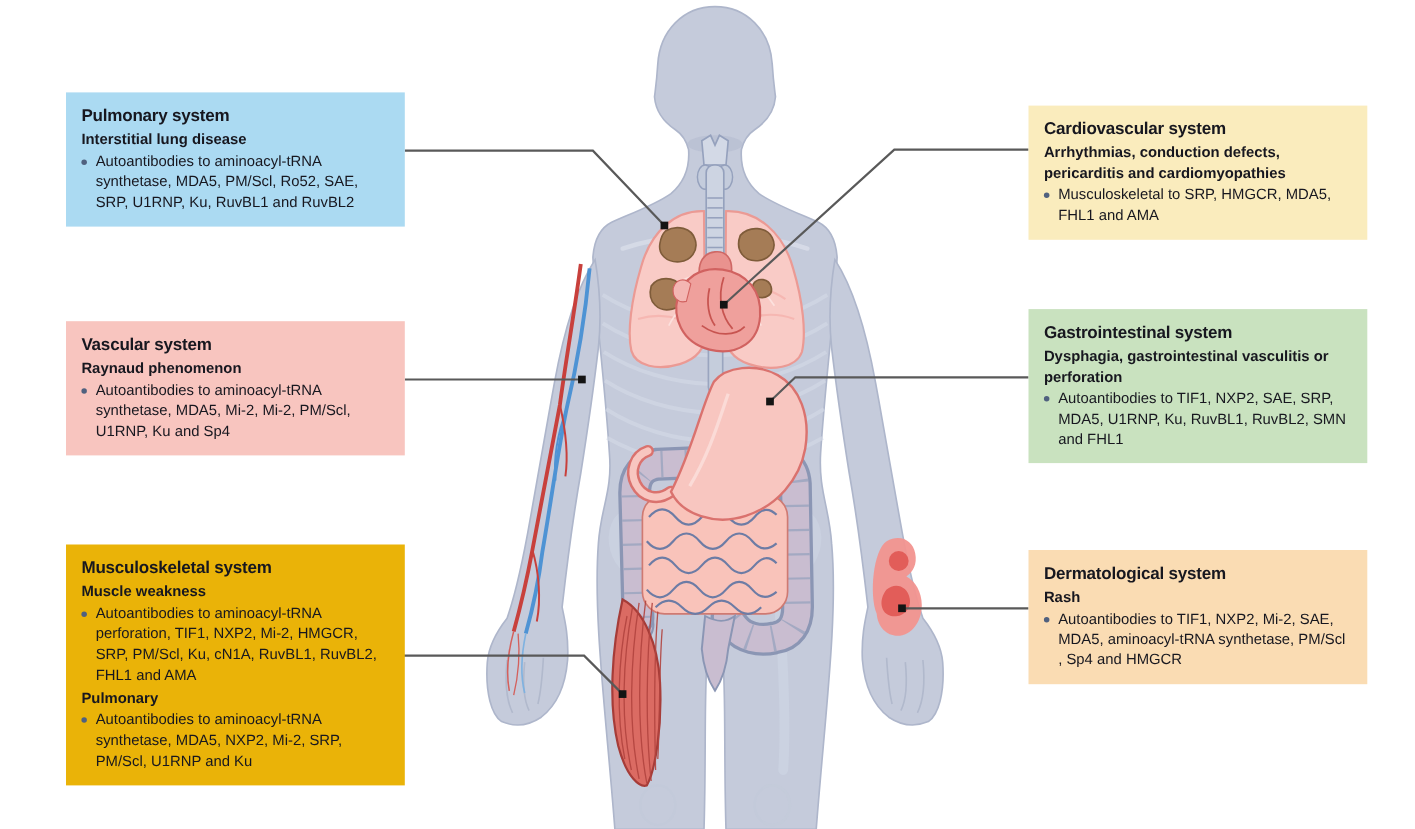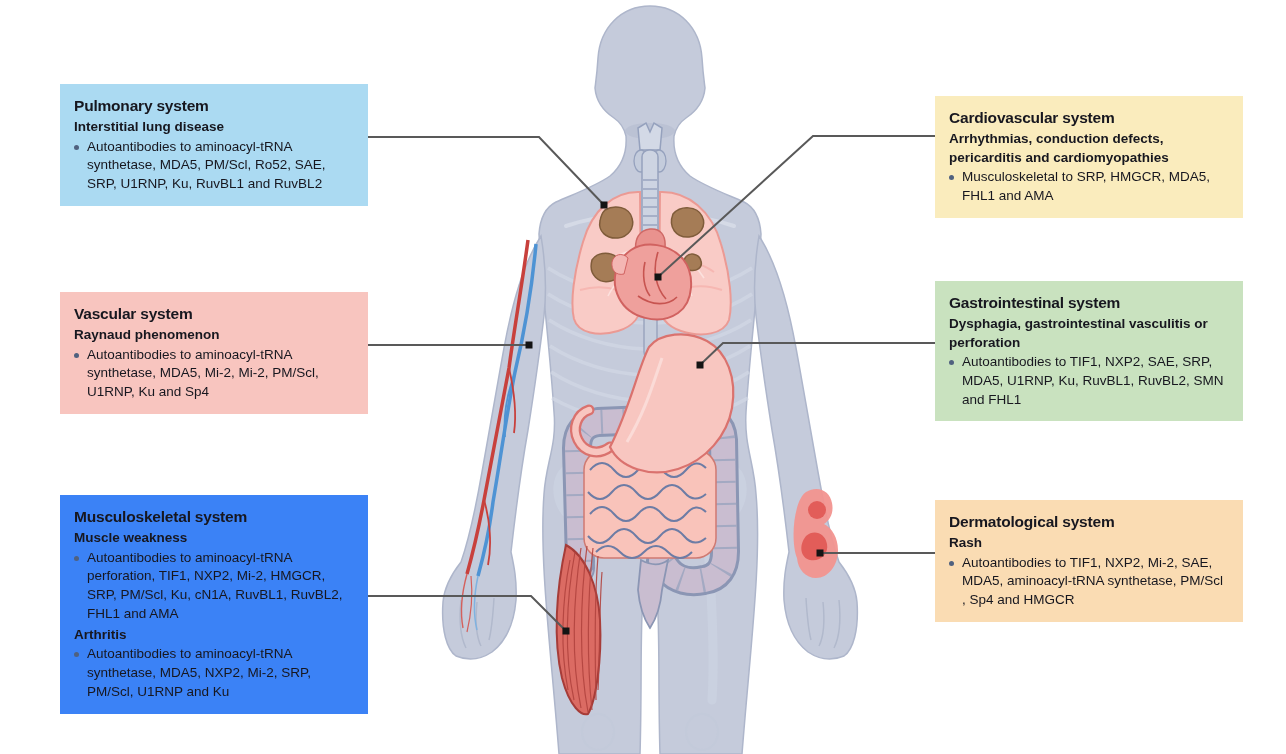--- a/index.html
+++ b/index.html
@@ -288,28 +288,28 @@
 
 <div class="callout" id="callout-vascular" style="background-color: rgb(248, 197, 191);">
   <div class="title">Vascular system</div>
   <div class="sec-heading">Raynaud phenomenon</div>
   <div class="bullet">
     <span class="dot" style="background-color: rgb(80, 97, 127);"></span>
     <span class="txt">Autoantibodies to aminoacyl-tRNA synthetase, MDA5, Mi-2, Mi-2, PM/Scl, U1RNP, Ku and Sp4</span>
   </div>
 </div>
 
-<div class="callout" id="callout-musculoskeletal" style="background-color: #3b82f6;">
+<div class="callout" id="callout-musculoskeletal" style="background-color: #eab308;">
   <div class="title">Musculoskeletal system</div>
   <div class="sec-heading">Muscle weakness</div>
   <div class="bullet">
     <span class="dot" style="background-color: rgb(80, 97, 127);"></span>
     <span class="txt">Autoantibodies to aminoacyl-tRNA perforation, TIF1, NXP2, Mi-2, HMGCR, SRP, PM/Scl, Ku, cN1A, RuvBL1, RuvBL2, FHL1 and AMA</span>
   </div>
-  <div class="sec-heading">Arthritis</div>
+  <div class="sec-heading">Pulmonary</div>
   <div class="bullet">
     <span class="dot" style="background-color: rgb(80, 97, 127);"></span>
     <span class="txt">Autoantibodies to aminoacyl-tRNA synthetase, MDA5, NXP2, Mi-2, SRP, PM/Scl, U1RNP and Ku</span>
   </div>
 </div>
 
 <div class="callout" id="callout-cardiovascular" style="background-color: rgb(250, 236, 189);">
   <div class="title">Cardiovascular system</div>
   <div class="sec-heading">Arrhythmias, conduction defects, pericarditis and cardiomyopathies</div>
   <div class="bullet">

